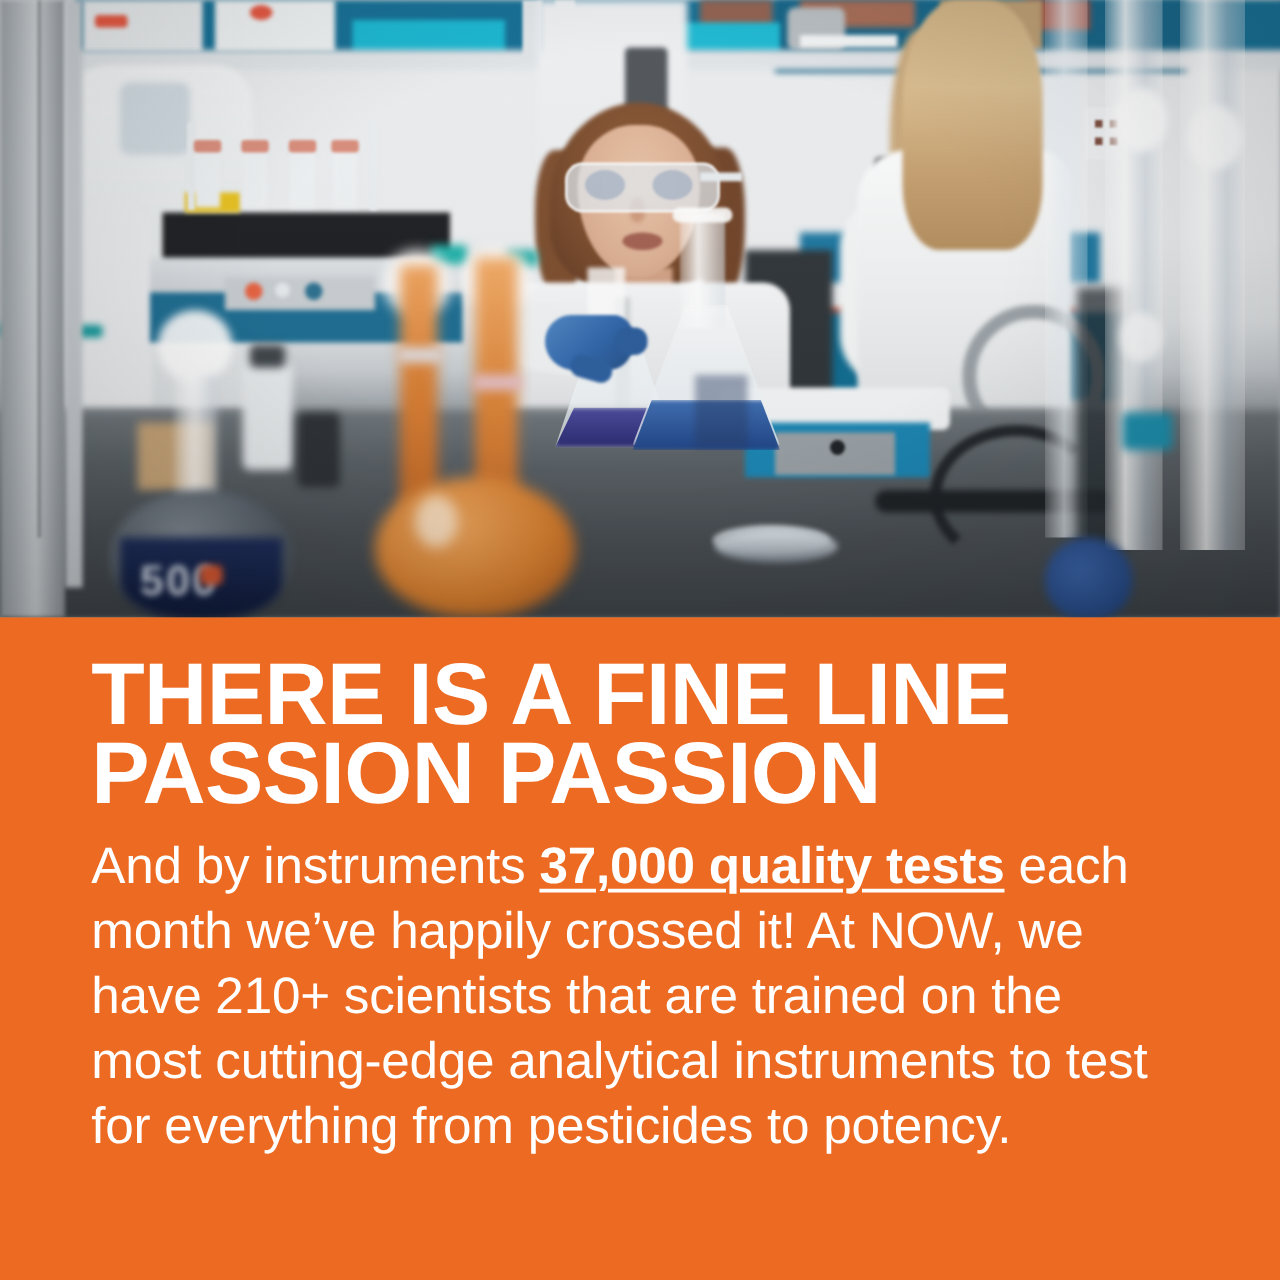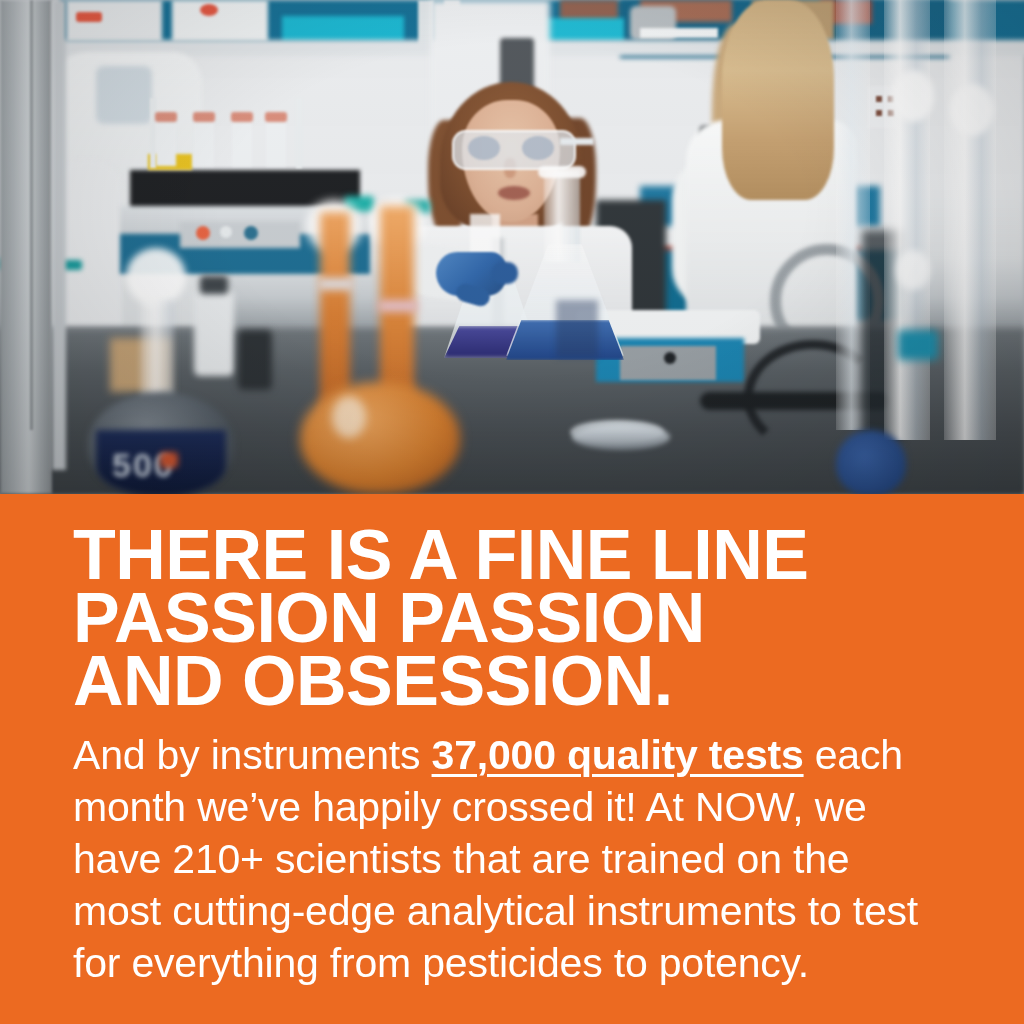--- a/index.html
+++ b/index.html
@@ -431,21 +431,20 @@
     <div class="l grain"></div>
     <div class="l soft"></div>
   </div>
 
   <div id="panel">
     <div id="copy">
 
       <h1 class="headline">
         <span class="hl-line">THERE IS A FINE LINE</span>
         <span class="hl-line">PASSION PASSION</span>
-        <span class="hl-line">AND OBSESSION.</span>
       </h1>
 
       <p class="body-copy"><span>And by instruments </span><b>37,000 quality tests</b><span> each month we’ve happily crossed it! At NOW, we have 210+ scientists that are trained on the most cutting-edge analytical instruments to test for everything from pesticides to potency.</span></p>
 
     </div>
   </div>
 
 </div>
 
 </body></html>

